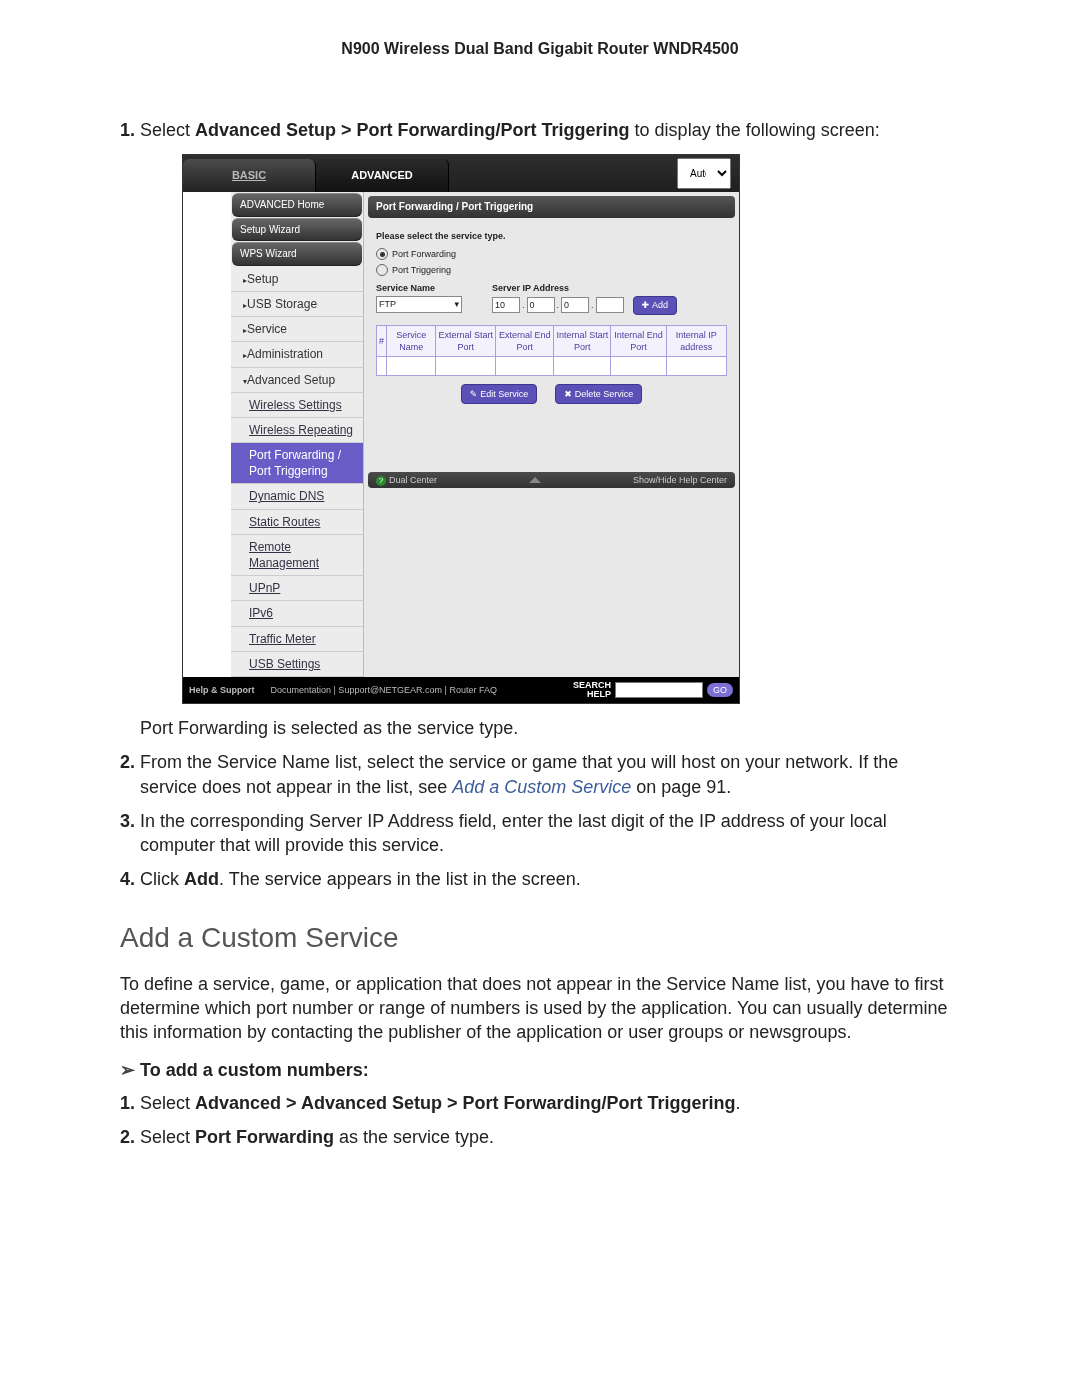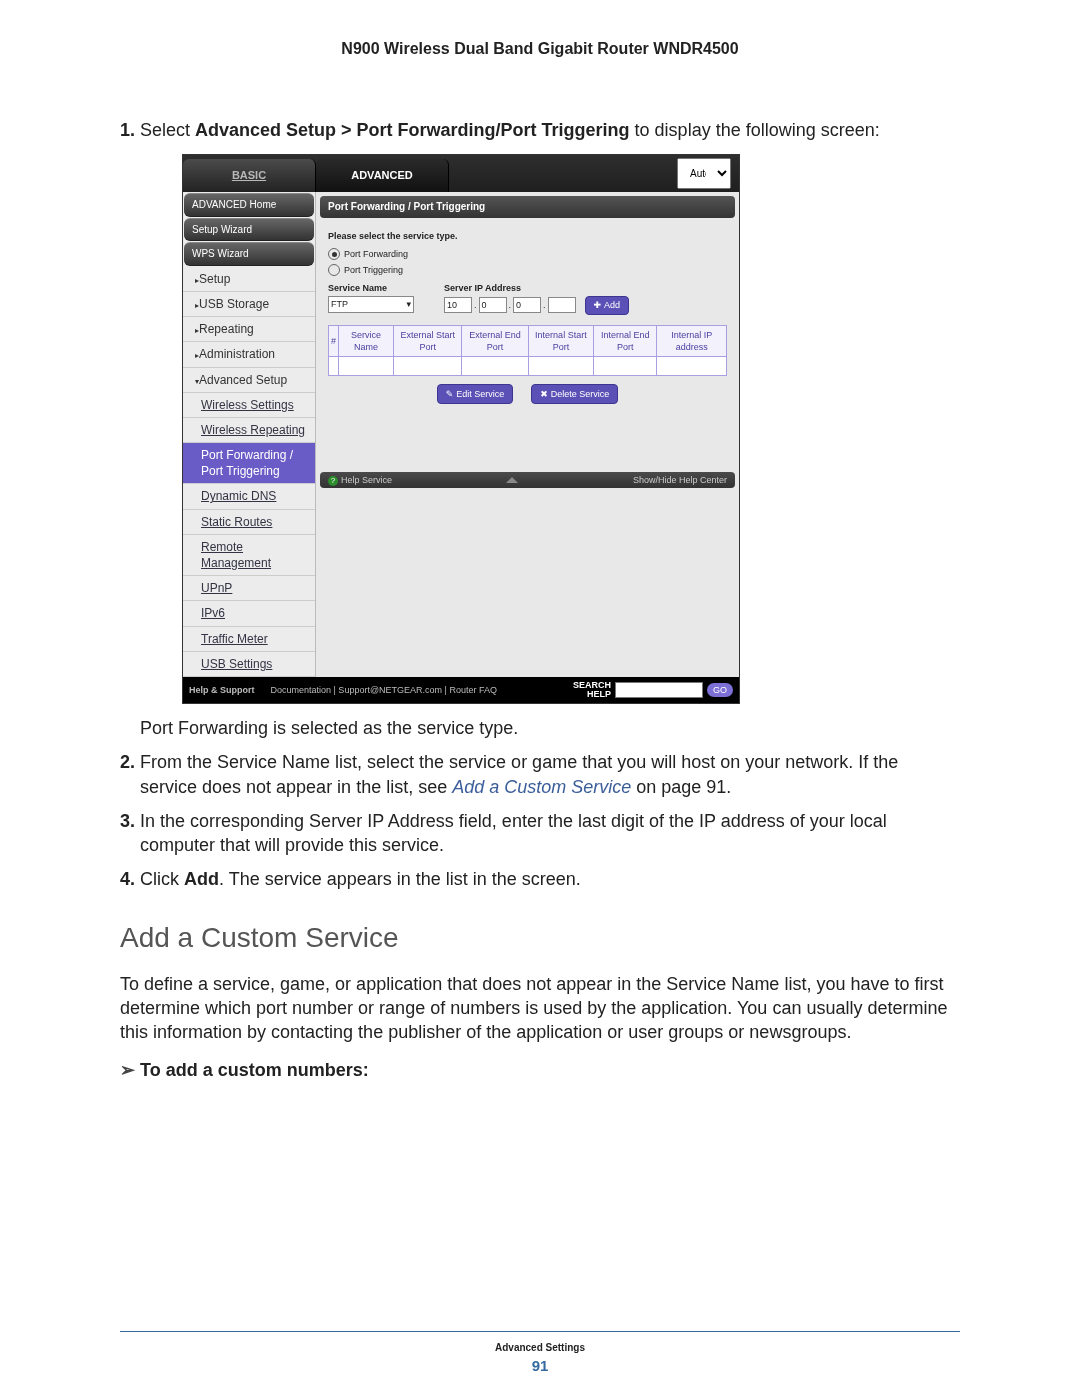--- a/index.html
+++ b/index.html
@@ -62,21 +62,21 @@
   .ss-tab.active { background: linear-gradient(#2a2a2a,#111); color:#fff; }
   .ss-tab.basic { text-decoration:underline; }
   .ss-top-spacer { flex:1; }
   .ss-auto {
     display:flex;align-items:center;gap:4px;padding:0 8px;color:#eee;
   }
   .ss-auto select {
     font-size:10px;padding:8px;width:54px;
   }
   
-  .ss-main { display:flex; background:#14b8a6; }
+  .ss-main { display:flex; background:#14b8a6;margin-left:48px; }
   .ss-side { width:132px;background:#ececec;border-right:1px solid #bbb; }
   .side-btn {
     display:block;padding:4px 8px;color:#fff;font-size:10px;
     background:linear-gradient(#666,#333);border-bottom:1px solid #222;
     border-top:1px solid #888;border-radius:6px;margin:1px;
   }
   .side-item {
     padding:4px 8px 4px 12px;color:#333;font-size:12px;border-bottom:1px solid #ccc;
     background:#ececec;
   }
@@ -153,21 +153,21 @@
             </select>
           </div>
         </div>
         <div class="ss-main">
           <div class="ss-side">
             <div class="side-btn">ADVANCED Home</div>
             <div class="side-btn">Setup Wizard</div>
             <div class="side-btn">WPS Wizard</div>
             <div class="side-item side-caret">Setup</div>
             <div class="side-item side-caret">USB Storage</div>
-            <div class="side-item side-caret">Repeating</div>
+            <div class="side-item side-caret">Service</div>
             <div class="side-item side-caret">Administration</div>
             <div class="side-item side-caret-down">Advanced Setup</div>
             <div class="side-item sub">Wireless Settings</div>
             <div class="side-item sub">Wireless Repeating</div>
             <div class="side-item sub sel">Port Forwarding / Port Triggering</div>
             <div class="side-item sub">Dynamic DNS</div>
             <div class="side-item sub">Static Routes</div>
             <div class="side-item sub">Remote Management</div>
             <div class="side-item sub">UPnP</div>
             <div class="side-item sub">IPv6</div>
@@ -229,21 +229,21 @@
                     </tr>
               </tbody>
                 </table>
 
               <div class="btn-row">
                 <span class="btn pencil">Edit Service</span>
                 <span class="btn xmark">Delete Service</span>
               </div>
             </div>
             <div class="help-bar">
-              <span class="qmark">Help Service</span>
+              <span class="qmark">Dual Center</span>
               <span class="tri-up"></span>
               <span>Show/Hide Help Center</span>
             </div>
           </div>
         </div>
         <div class="ss-footer">
           <b>Help &amp; Support</b>
           <span>Documentation  |  Support@NETGEAR.com  |  Router FAQ</span>
           <div class="r">
             <div style="text-align:right;">
@@ -266,17 +266,25 @@
     <li>
       <span>Click </span><b>Add</b><span>. The service appears in the list in the screen.</span>
     </li>
   </ol>
 
   <h2 class="section-h">Add a Custom Service</h2>
   <p class="body-p">To define a service, game, or application that does not appear in the Service Name list, you have to first determine which port number or range of numbers is used by the application. You can usually determine this information by contacting the publisher of the application or user groups or newsgroups.</p>
 
   <div class="task-head task-arrow">To add a custom numbers:</div>
 
+  <ol class="steps">
+    <li>
+      <span>Select </span><b>Advanced &gt; Advanced Setup &gt; Port Forwarding/Port Triggering</b><span>.</span>
+    </li>
+    <li>
+      <span>Select </span><b>Port Forwarding</b><span> as the service type.</span>
+    </li>
+  </ol>
 
   <hr class="footer-rule">
   <div class="footer-line">Advanced Settings</div>
   <div class="page-num">91</div>
 </div>
 
 </body></html>

